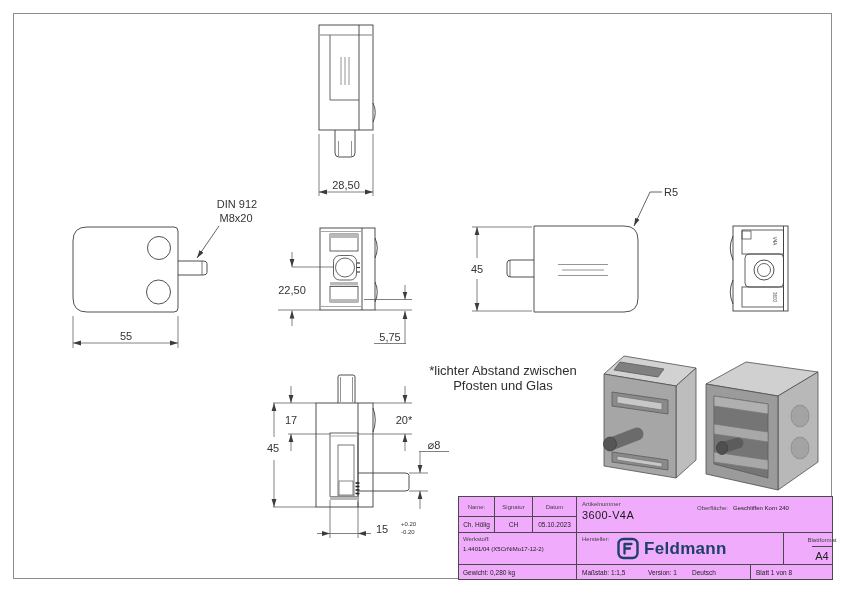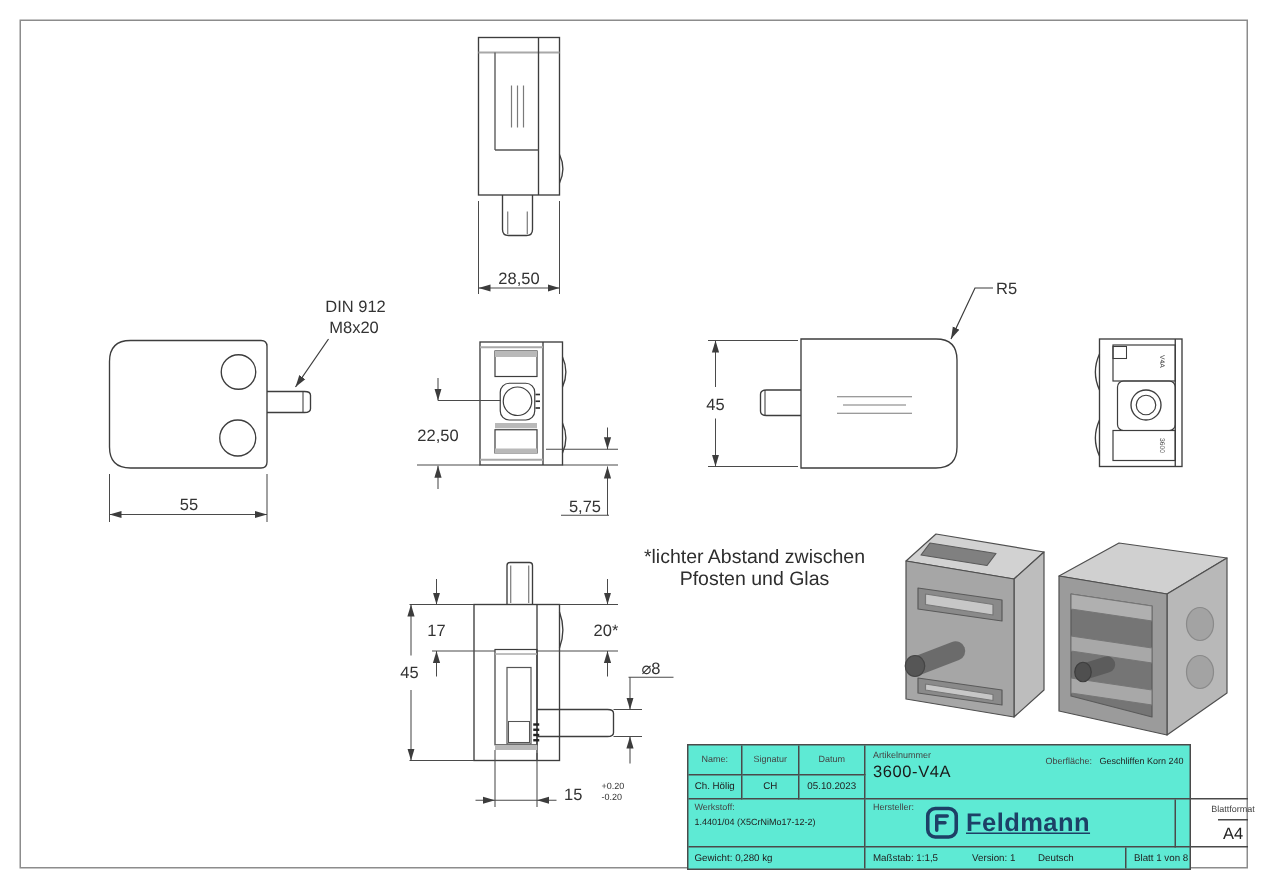--- a/index.html
+++ b/index.html
@@ -13,22 +13,22 @@
     border:1px solid #8c8c8c;box-sizing:border-box;
   }
   svg text{fill:#333;font-family:"Liberation Sans","DejaVu Sans",sans-serif;}
   .dimtxt{font-size:11px;}
   .noteTxt{font-size:13px;fill:#2e2e2e;}
   .tinytxt{font-size:4.5px;fill:#444;}
   .toltxt{font-size:6px;}
 
   
   .tblock{
-    position:absolute;left:458px;top:496px;width:336px;height:84px;
-    border:1px solid #4a4a4a;box-sizing:border-box;background:#5eead4;
+    position:absolute;left:458px;top:496px;width:375px;height:84px;
+    border:1px solid #4a4a4a;box-sizing:border-box;background:#f0abfc;
     font-size:6.5px;color:#222;
   }
   .tb-cell{position:absolute;box-sizing:border-box;border-color:#4a4a4a;}
   .br{border-right:1px solid #4a4a4a;}
   .bb{border-bottom:1px solid #4a4a4a;}
   .bl{border-left:1px solid #4a4a4a;padding-left:28px;}
   .ctr{display:flex;align-items:center;justify-content:center;}
   .lab{font-size:6px;color:#444;}
   .tb-artvalue{font-size:11px;letter-spacing:.4px;color:#1a1a1a;}
   .brandword{font-size:17px;font-weight:700;letter-spacing:.3px;}
@@ -300,21 +300,21 @@
     </div>
   </div>
 
   <div class="tb-cell bb" style="left:118px;top:36px;width:255px;height:32px;">
     <div class="lab" style="position:absolute;left:5px;top:3px;">Hersteller:</div>
     <div style="position:absolute;left:40px;top:4px;display:flex;align-items:center;gap:5px;">
       <svg width="22" height="23" viewBox="0 0 22 23">
         <rect x="1.5" y="2" width="19" height="19" rx="5" fill="none" stroke="#1d4066" stroke-width="2.4"></rect>
         <path d="M7.5,7 L14.5,7 M7.5,7 L7.5,16.5 M7.5,11.5 L13,11.5" fill="none" stroke="#1d4066" stroke-width="2.3" stroke-linecap="round"></path>
       </svg>
-      <span class="brandword" style="color:#1d4066;text-decoration:underline;">Feldmann</span>
+      <span class="brandword" style="color:#1d4066;">Feldmann</span>
     </div>
     <div class="tb-cell bl" style="left:206px;top:0;width:49px;height:32px;">
       <div class="bb ctr lab" style="width:100%;height:14px;box-sizing:border-box;">
           <span>Blattformat</span>
         </div>
       <div class="ctr a4" style="width:100%;height:17px;">
           <span>A4</span>
         </div>
     </div>
   </div>

